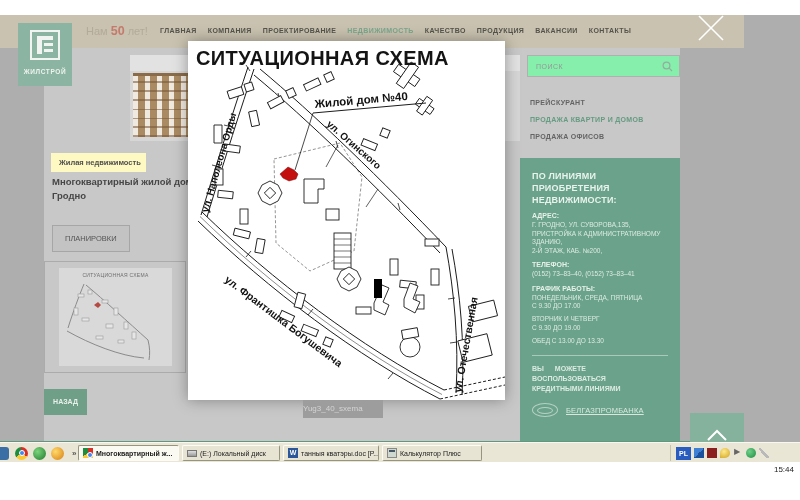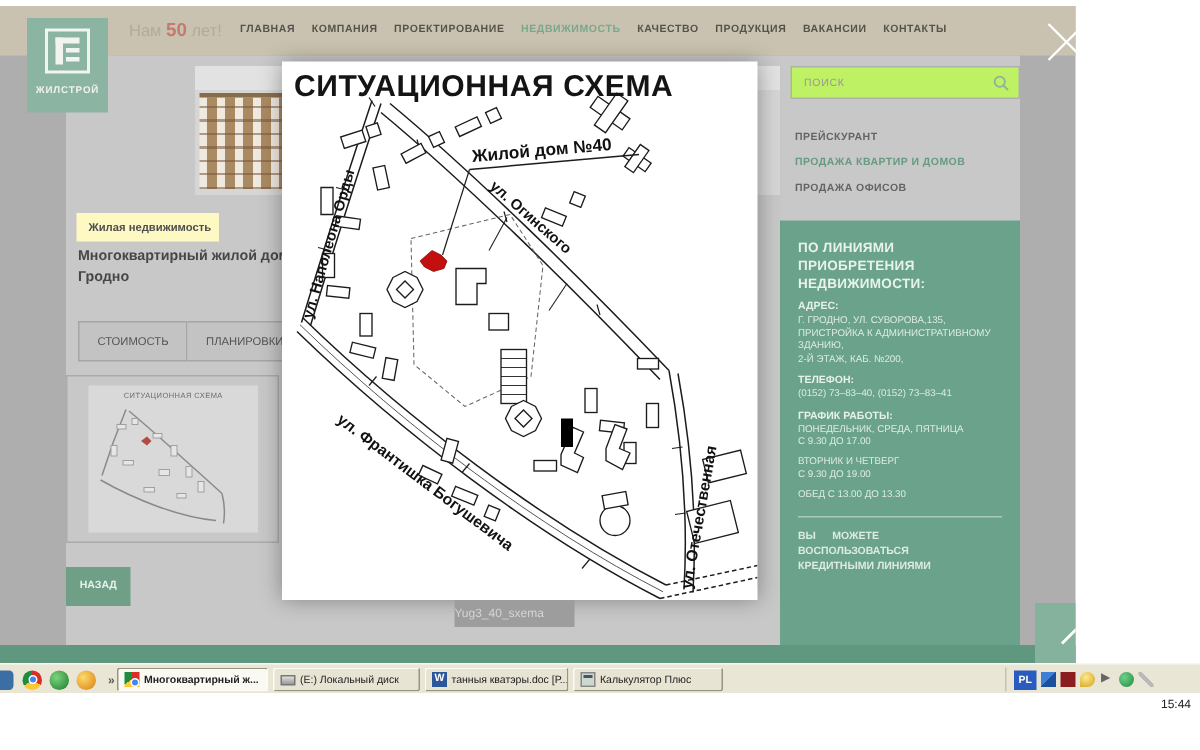--- a/index.html
+++ b/index.html
@@ -1,20 +1,20 @@
 <!DOCTYPE html>
 <html><head>
 <meta charset="utf-8">
 <style>
   * { margin:0; padding:0; box-sizing:border-box; }
   html,body { width:800px; height:500px; background:#fff; overflow:hidden;
               font-family:"Liberation Sans", sans-serif; }
 
   
-  #page { position:absolute; left:0; top:4px; width:717px; height:442px;
+  #page { position:absolute; left:0; top:15px; width:800px; height:442px;
           background:#aeaeae; overflow:hidden; }
   #content-col { position:absolute; left:44px; top:33px; width:636px; height:393px;
                  background:#c8c8c8; }
   
   #site-header { position:absolute; left:0; top:0; width:744px; height:33px;
                  background:#c9c2b0; }
   #logo { position:absolute; left:18px; top:8px; width:54px; height:63px;
           background:#8cb4a2; z-index:5; text-align:center; cursor:pointer; }
   #logo .glyph { margin:7px auto 0; width:30px; height:30px; border:2px solid #f2f4f2;
                  position:relative; }
@@ -54,21 +54,21 @@
                 border:1px solid #ababab; cursor:pointer; }
   #scheme-thumb { position:absolute; left:14px; top:6px; width:113px; height:98px;
                   background:#d9d9d9; text-align:center; }
   #scheme-thumb .cap { font-size:5px; color:#6d6d6d; margin-top:4px; letter-spacing:.3px; }
   #back-btn { position:absolute; left:44px; top:374px; width:43px; height:26px;
               background:#6f9f86; color:#e9f1ec; font-size:7px; font-weight:bold;
               text-align:center; line-height:26px; cursor:pointer; }
 
   
   #search-box { position:absolute; left:527px; top:40px; width:153px; height:22px;
-                border:1px solid #b0b0b0; background:#bef264; }
+                border:1px solid #b0b0b0; background:#86efac; }
   #search-input { position:absolute; left:0; top:0; width:130px; height:20px; border:none;
                   background:transparent; font-size:7px; letter-spacing:.5px; color:#777;
                   padding-left:8px; font-family:"Liberation Sans",sans-serif; outline:none; }
   #search-input::placeholder { color:#979797; }
   #search-icon { position:absolute; right:6px; top:5px; }
   .side-link { position:absolute; left:530px; font-size:7px; font-weight:bold;
                color:#646464; letter-spacing:.3px; cursor:pointer; }
   .side-link.active { color:#659b81; }
 
   #green-panel { position:absolute; left:520px; top:143px; width:160px; height:299px;
@@ -193,21 +193,20 @@
   <div id="photo-panel">
     <div id="photo-sky"></div>
     <div id="building-photo"></div>
   </div>
   <div class="chip">Жилая недвижимость</div>
   <div id="prop-title">
     <div>Многоквартирный жилой дом № 40</div>
     <div>Гродно</div>
   </div>
   <div id="tabs">
-    <div class="tab">СТОИМОСТЬ</div>
     <div class="tab">ПЛАНИРОВКИ</div>
   </div>
   <div id="scheme-box">
     <div id="scheme-thumb">
       <div class="cap">СИТУАЦИОННАЯ СХЕМА</div>
       <svg width="107" height="84" viewBox="0 0 107 84">
         <g stroke="#8a8a8a" fill="none" stroke-width="1">
           <path d="M22,6 C17,18 11,34 6,50"></path>
           <path d="M24,7 C42,22 66,44 86,62"></path>
           <path d="M5,53 C28,66 58,78 82,80"></path>
@@ -263,20 +262,26 @@
       <div>ПОНЕДЕЛЬНИК, СРЕДА, ПЯТНИЦА</div>
       <div>С 9.30 ДО 17.00</div>
       <div class="gap">ВТОРНИК И ЧЕТВЕРГ</div>
       <div>С 9.30 ДО 19.00</div>
       <div class="gap">ОБЕД С 13.00 ДО 13.30</div>
     </div>
     <hr>
     <div id="credit-note">
       <div class="j">ВЫ МОЖЕТЕ ВОСПОЛЬЗОВАТЬСЯ</div>
       <div>КРЕДИТНЫМИ ЛИНИЯМИ</div>
+    </div>
+    <div class="bank-row">
+      <div class="bank-logo1">
+          <i></i>
+        </div>
+      <span class="bank-link">БЕЛГАЗПРОМБАНКА</span>
     </div>
   </div>
 
   <div id="site-footer"></div>
   <div id="scroll-top">
     <svg width="22" height="12" viewBox="0 0 22 12">
       <polyline points="2,11 11,2 20,11" fill="none" stroke="#ffffff" stroke-width="2"></polyline>
     </svg>
   </div>
 </div>

